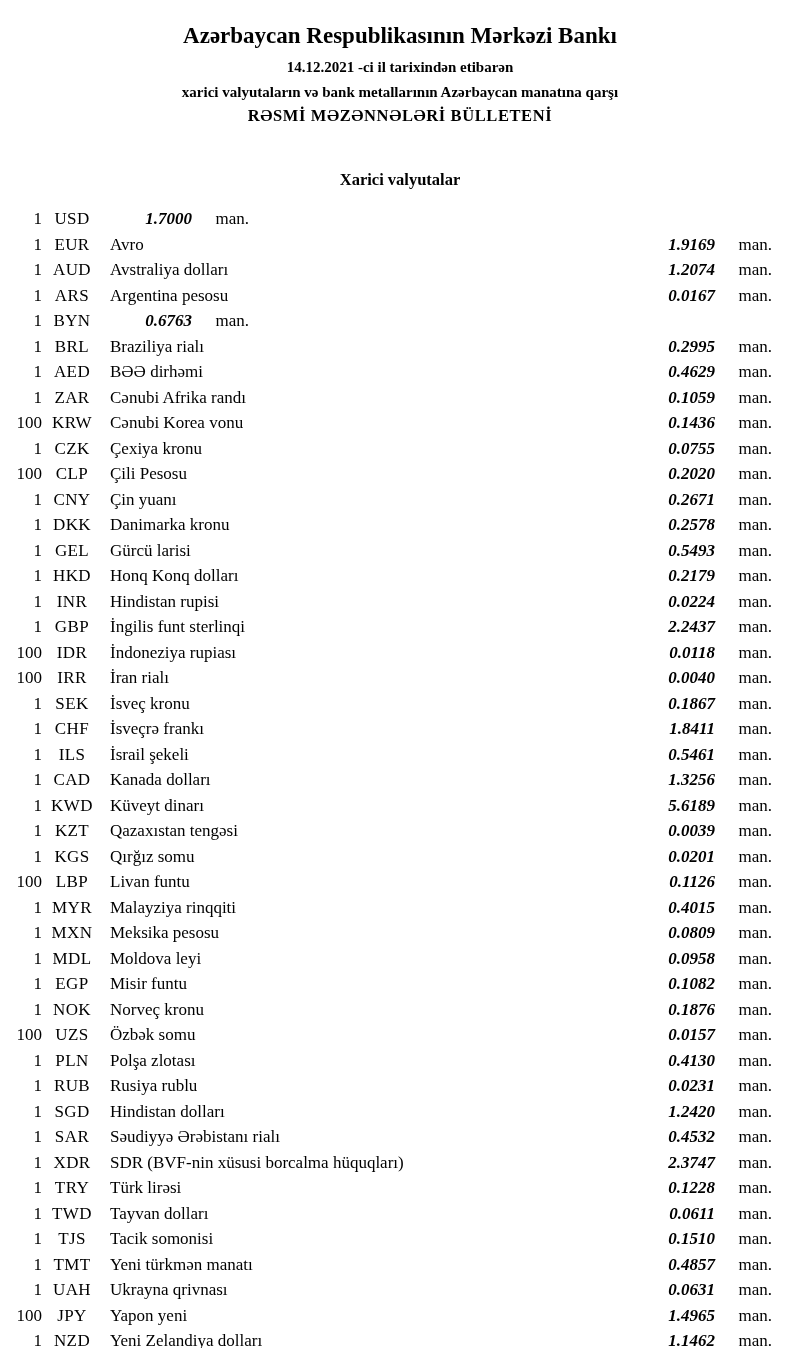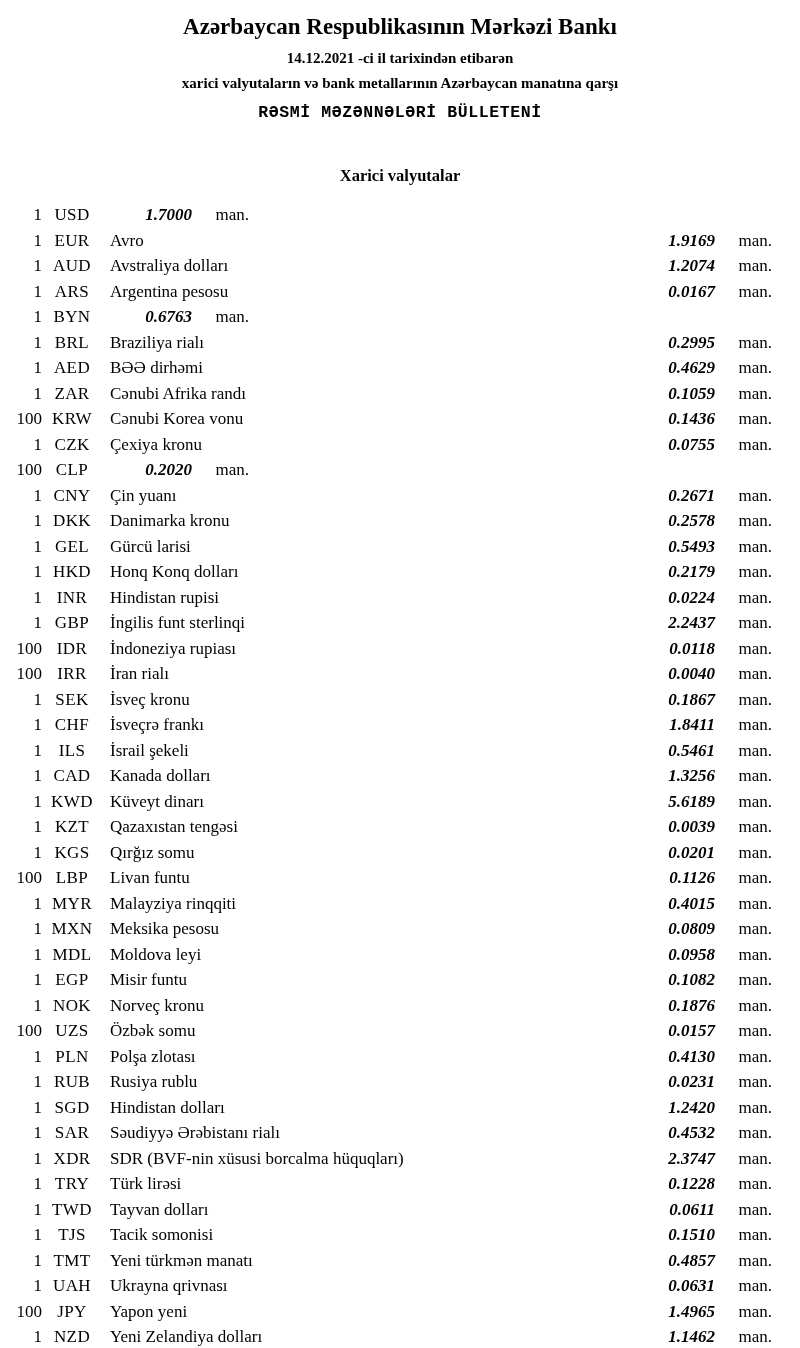--- a/index.html
+++ b/index.html
@@ -11,21 +11,21 @@
     width: 800px;
     height: 1348px;
     font-family: "Liberation Serif", serif;
     color: #000000;
     overflow: hidden;
   }
   .page {
     box-sizing: border-box;
     width: 800px;
     height: 1348px;
-    padding-top: 10px;
+    padding-top: 19px;
   }
   .title {
     text-align: center;
     font-size: 23px;
     font-weight: bold;
     margin: 4px 0 0 0;
   }
   .date-line {
     text-align: center;
     font-size: 15px;
@@ -36,22 +36,21 @@
     text-align: center;
     font-size: 15px;
     font-weight: bold;
     margin-top: 8px;
   }
   .bulletin-line {
     text-align: center;
     font-size: 16.5px;
     font-weight: bold;
     letter-spacing: 0.6px;
-    margin-top: 11px;
-    font-family: Liberation Mono, monospace;
+    margin-top: 5px;
   }
   .section-title {
     text-align: center;
     font-size: 16.5px;
     font-weight: bold;
     margin-top: 44px;
     margin-bottom: 16px;
   }
   .rates {
     margin-left: 14px;
@@ -174,20 +173,21 @@
       <div class="row">
         <span class="qty">1</span>
         <span class="code">CZK</span>
         <span class="name">Çexiya kronu</span>
         <span class="rate">0.0755</span>
         <span class="unit">man.</span>
       </div>
       <div class="row">
         <span class="qty">100</span>
         <span class="code">CLP</span>
+        <span class="name">Çili Pesosu</span>
         <span class="rate">0.2020</span>
         <span class="unit">man.</span>
       </div>
       <div class="row">
         <span class="qty">1</span>
         <span class="code">CNY</span>
         <span class="name">Çin yuanı</span>
         <span class="rate">0.2671</span>
         <span class="unit">man.</span>
       </div>

